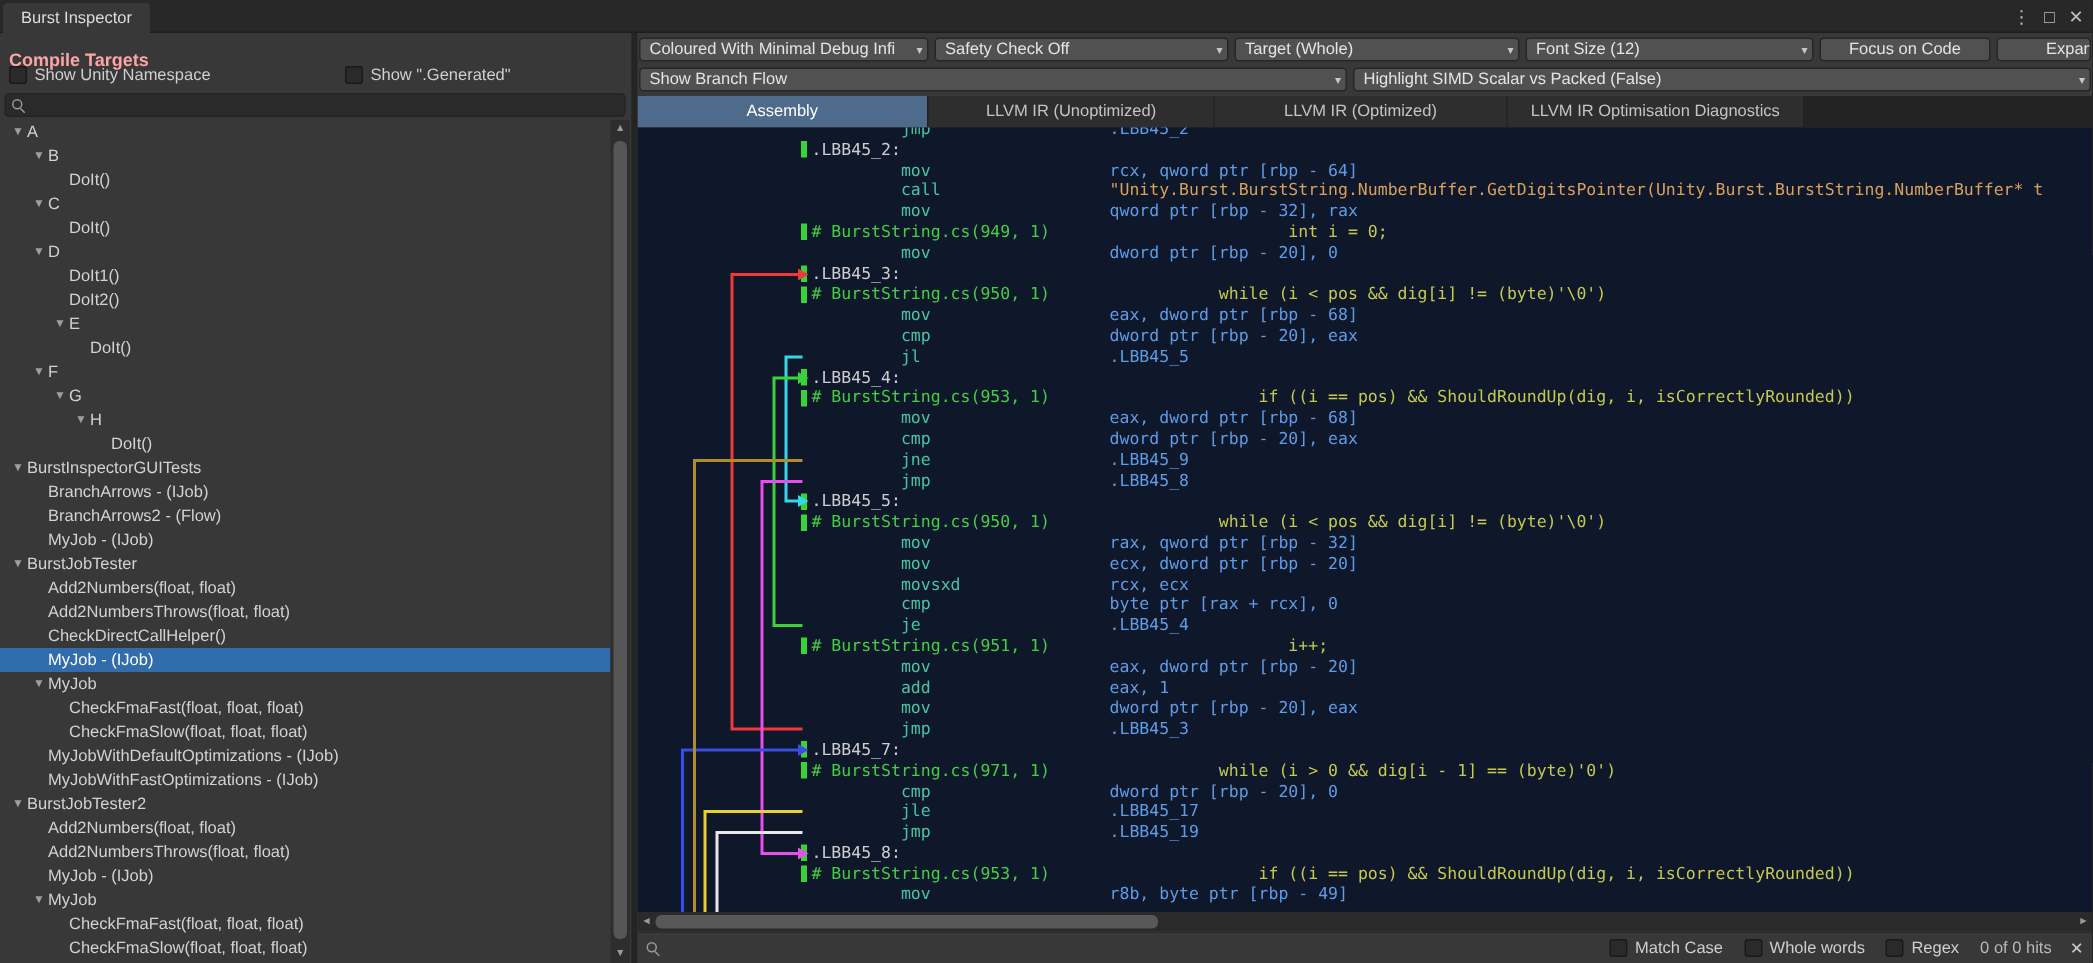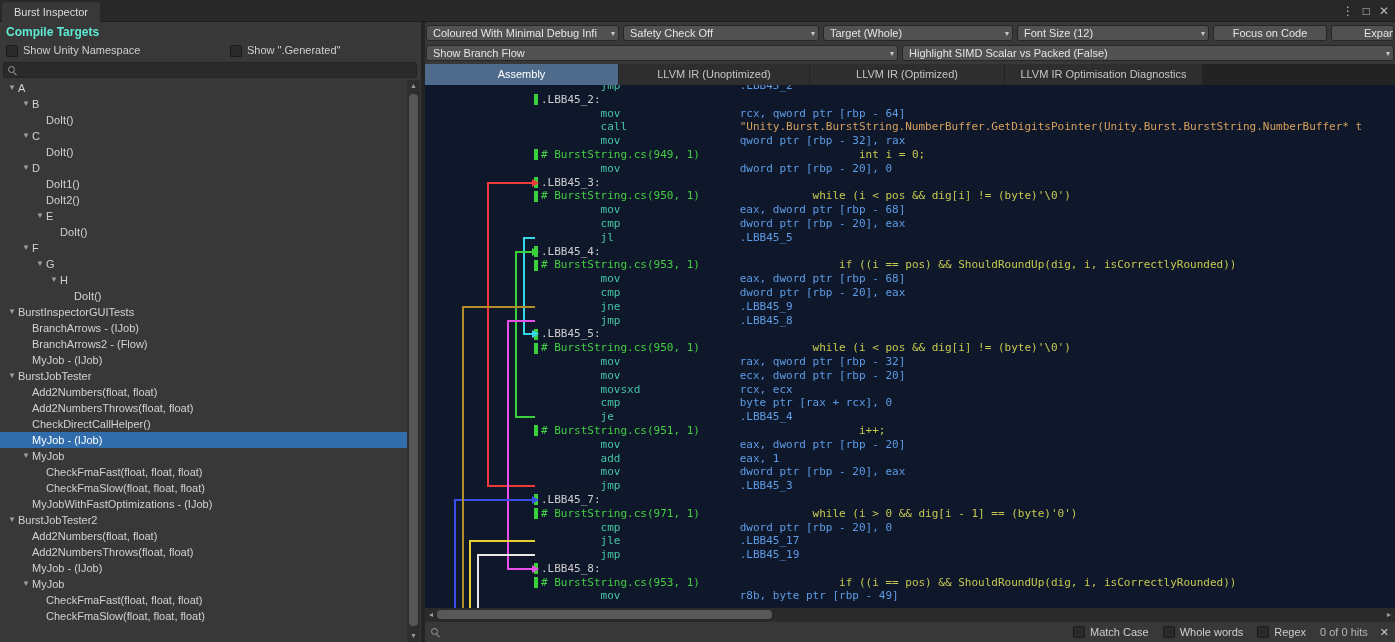--- a/index.html
+++ b/index.html
@@ -9,21 +9,21 @@
 
   
   .titlebar{position:absolute;left:0;top:0;width:1395px;height:22px;background:#282828;border-bottom:1px solid #1e1e1e;}
   .title-tab{position:absolute;left:2px;top:2px;height:20px;line-height:20px;background:#383838;
              padding:0 12px;color:#dcdcdc;border-radius:3px 3px 0 0;}
   .win-controls{position:absolute;right:6px;top:0;height:22px;display:flex;align-items:center;gap:9px;color:#bdbdbd;font-size:12px;}
   .win-controls span{cursor:default;}
 
   
   .left-panel{position:absolute;left:0;top:22px;width:421px;height:620px;background:#383838;overflow:hidden;}
-  .lp-header{position:absolute;left:6px;top:2px;height:16px;line-height:16px;font-weight:bold;font-size:12px;color:#5eead4;}
+  .lp-header{position:absolute;left:6px;top:10px;height:16px;line-height:16px;font-weight:bold;font-size:12px;color:#fca5a5;}
   .lp-checks{position:absolute;left:0;top:20px;height:16px;width:421px;}
   .cb{display:inline-block;width:12px;height:12px;background:#2a2a2a;border:1px solid #1a1a1a;border-radius:2px;
       vertical-align:middle;margin-right:5px;}
   .lp-check{position:absolute;top:1px;height:14px;line-height:14px;white-space:nowrap;color:#cfcfcf;}
   .lp-search{position:absolute;left:3px;top:40px;width:414px;height:16px;background:#2a2a2a;border:1px solid #232323;
              border-radius:3px;display:flex;align-items:center;padding:0 4px;}
   .search-input{flex:1;background:transparent;border:none;outline:none;color:#dddddd;font-size:11px;
                 font-family:"Liberation Sans",sans-serif;height:14px;padding:0 3px;}
   .mag{position:relative;width:9px;height:9px;display:inline-block;flex:none;}
   .mag::before{content:"";position:absolute;left:0;top:0;width:5px;height:5px;border:1.4px solid #9a9a9a;border-radius:50%;}
@@ -212,20 +212,24 @@
           <span class="tri">▼</span>
           <span>MyJob</span>
         </div>
         <div class="tree-row" style="padding-left: 34px;">
           <span class="tri"></span>
           <span>CheckFmaFast(float, float, float)</span>
         </div>
         <div class="tree-row" style="padding-left: 34px;">
           <span class="tri"></span>
           <span>CheckFmaSlow(float, float, float)</span>
+        </div>
+        <div class="tree-row" style="padding-left: 20px;">
+          <span class="tri"></span>
+          <span>MyJobWithDefaultOptimizations - (IJob)</span>
         </div>
         <div class="tree-row" style="padding-left: 20px;">
           <span class="tri"></span>
           <span>MyJobWithFastOptimizations - (IJob)</span>
         </div>
         <div class="tree-row" style="padding-left: 6px;">
           <span class="tri">▼</span>
           <span>BurstJobTester2</span>
         </div>
         <div class="tree-row" style="padding-left: 20px;">

